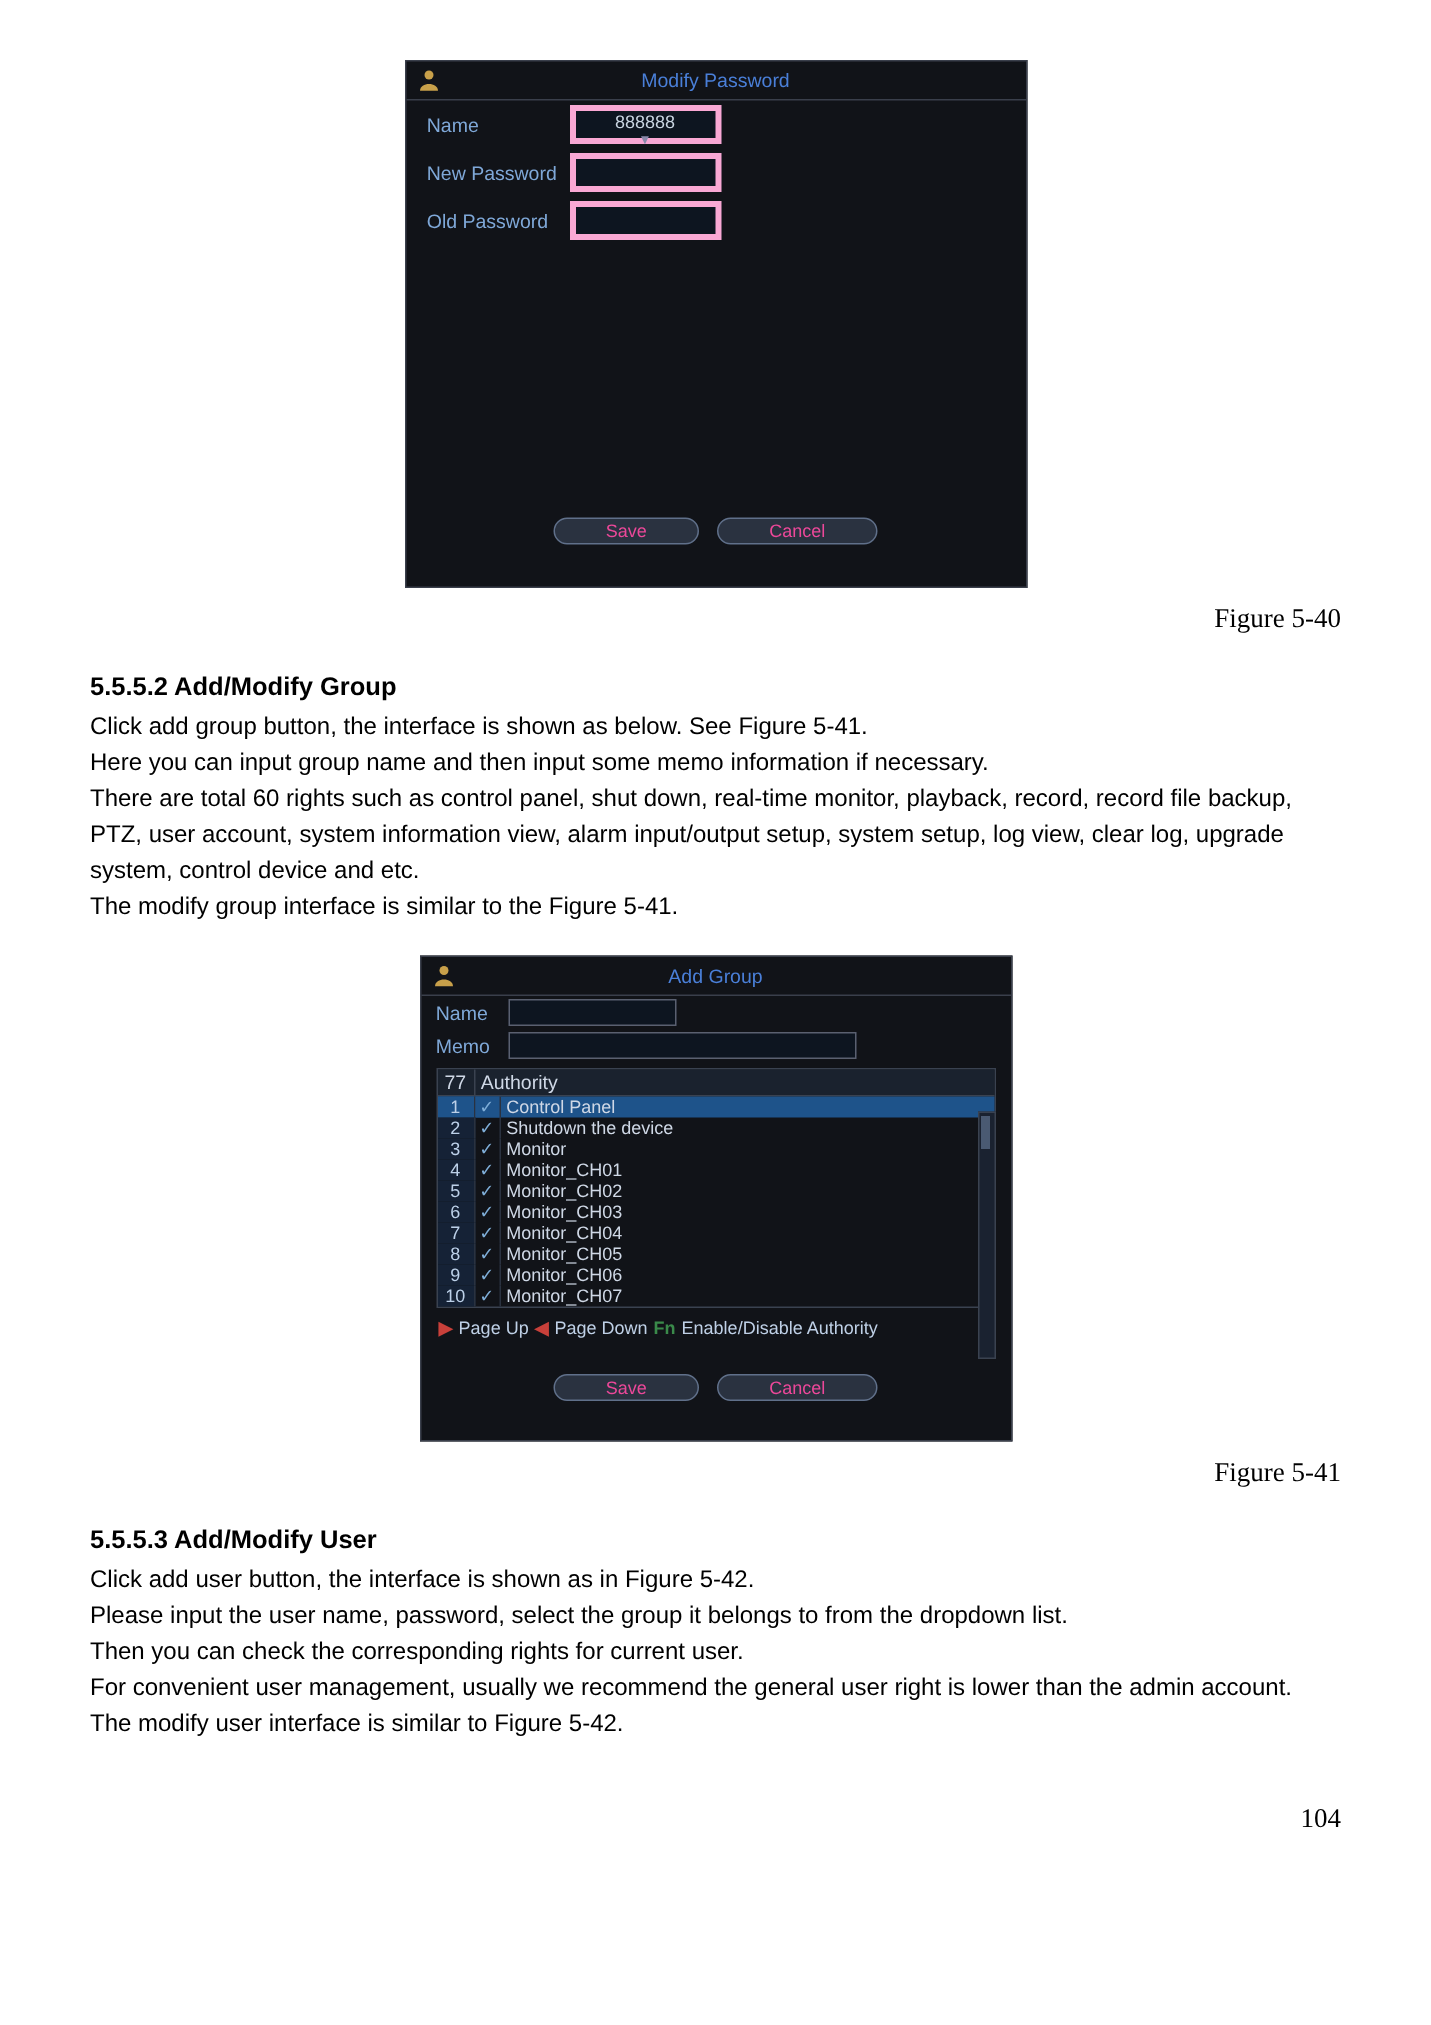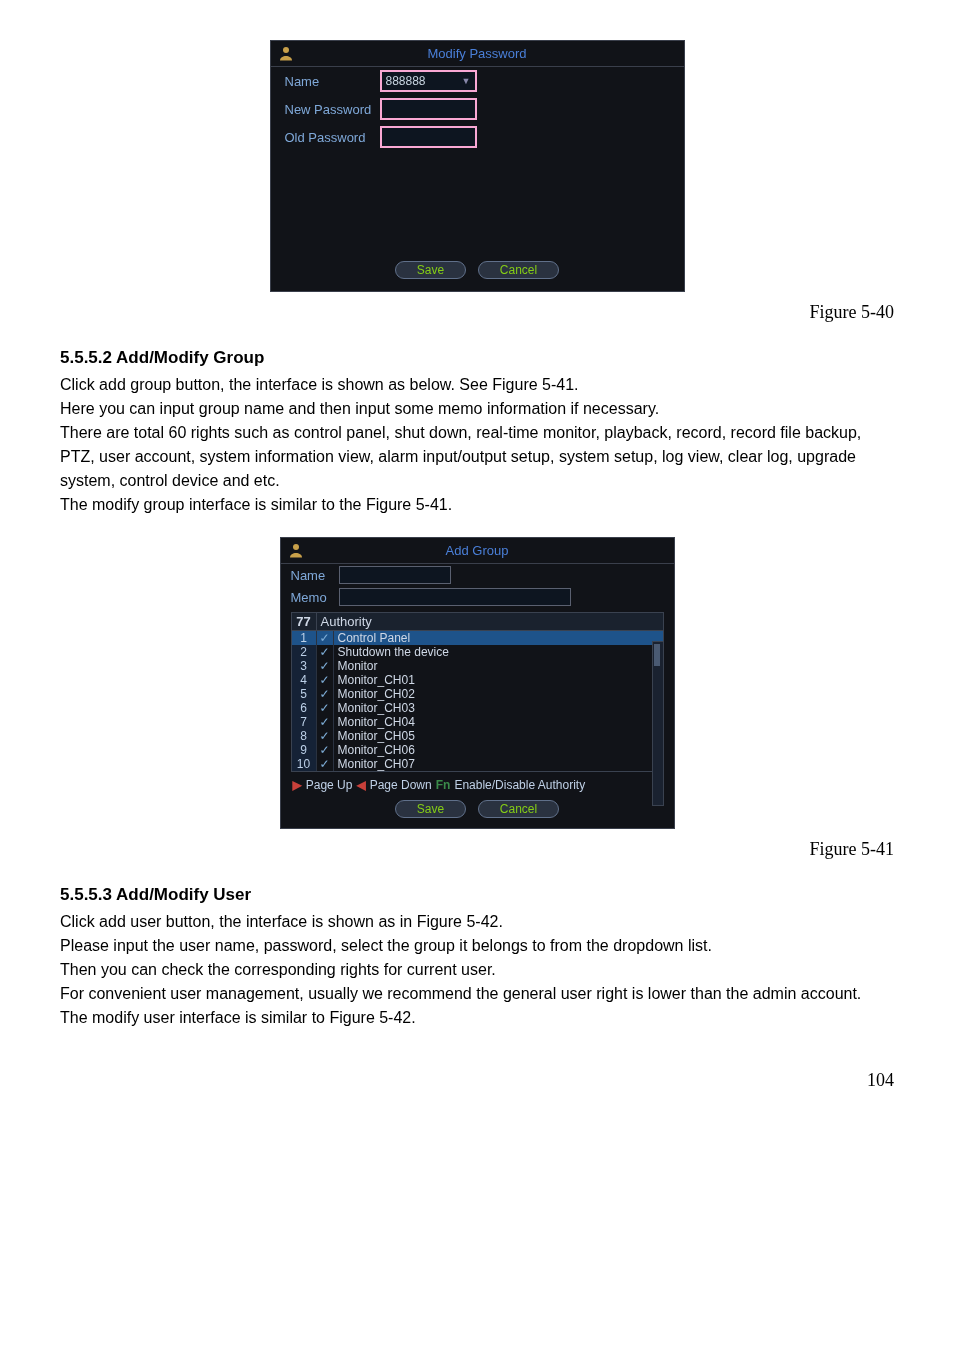--- a/index.html
+++ b/index.html
@@ -36,21 +36,21 @@
   
   .dialog {
     margin: 0 auto 8px auto;
     background: #111318;
     border: 1px solid #3a3f4b;
     color: #9fb7d8;
     font-family: Arial, sans-serif;
     font-size: 13px;
     box-sizing: border-box;
   }
-  .d1 { width: 415px; height: 252px; position: relative; }
+  .d1 { width: 415px; height: 352px; position: relative; }
   .d2 { width: 395px; position: relative; }
 
   .title {
     text-align: center;
     color: #4a7fd8;
     padding: 5px 0;
     border-bottom: 1px solid #3a3f4b;
     position: relative;
   }
   .title .ico {
@@ -63,59 +63,60 @@
     display: flex;
     align-items: center;
     padding: 3px 14px;
   }
   .form-row label {
     width: 95px;
     color: #7fa8d8;
   }
   .txtbox, .dropdown {
     background: #0d1520;
-    border: 2px solid #f9a8d4;
+    border: 4px solid #f9a8d4;
     height: 18px;
     width: 85px;
     color: #c8d4e0;
     padding: 0 4px;
     font-size: 12px;
     display: flex;
     align-items: center;
     justify-content: space-between;
+    flex-direction: column;
   }
   .dropdown .arrow {
     font-size: 9px;
     color: #88a;
   }
   .btnrow {
     position: absolute;
     bottom: 12px;
     width: 100%;
     text-align: center;
   }
   .btn {
     display: inline-block;
     background: #2a3240;
     border: 1px solid #60708a;
-    color: #84cc16;
-    padding: 1px 21px;
-    margin: 0 4px;
+    color: #ec4899;
+    padding: 1px 34px;
+    margin: 16px 4px;
     border-radius: 9px;
     font-size: 12px;
   }
 
   
   .tbl-wrap { margin: 4px 10px 4px 10px; border: 1px solid #3a4250; }
   .tbl-head {
     display: flex;
     background: #1a222e;
     border-bottom: 1px solid #3a4250;
   }
-  .tbl-head .c1 { width: 24px; text-align: center; border-right:1px solid #3a4250; color:#cfd8e6; padding:1px 0;font-weight:bold;}
+  .tbl-head .c1 { width: 24px; text-align: center; border-right:1px solid #3a4250; color:#cfd8e6; padding:1px 0;}
   .tbl-head .c2 { flex:1; padding:1px 4px; color:#cfd8e6;}
   .trow { display:flex; font-size:12px; }
   .trow .idx {
     width:24px; text-align:center;
     background:#152236; color:#bcd0e8;
     border-right:1px solid #2a3240;
   }
   .trow .chk {
     width:16px; text-align:center; color:#7faed8;
     border-right:1px solid #2a3240;

